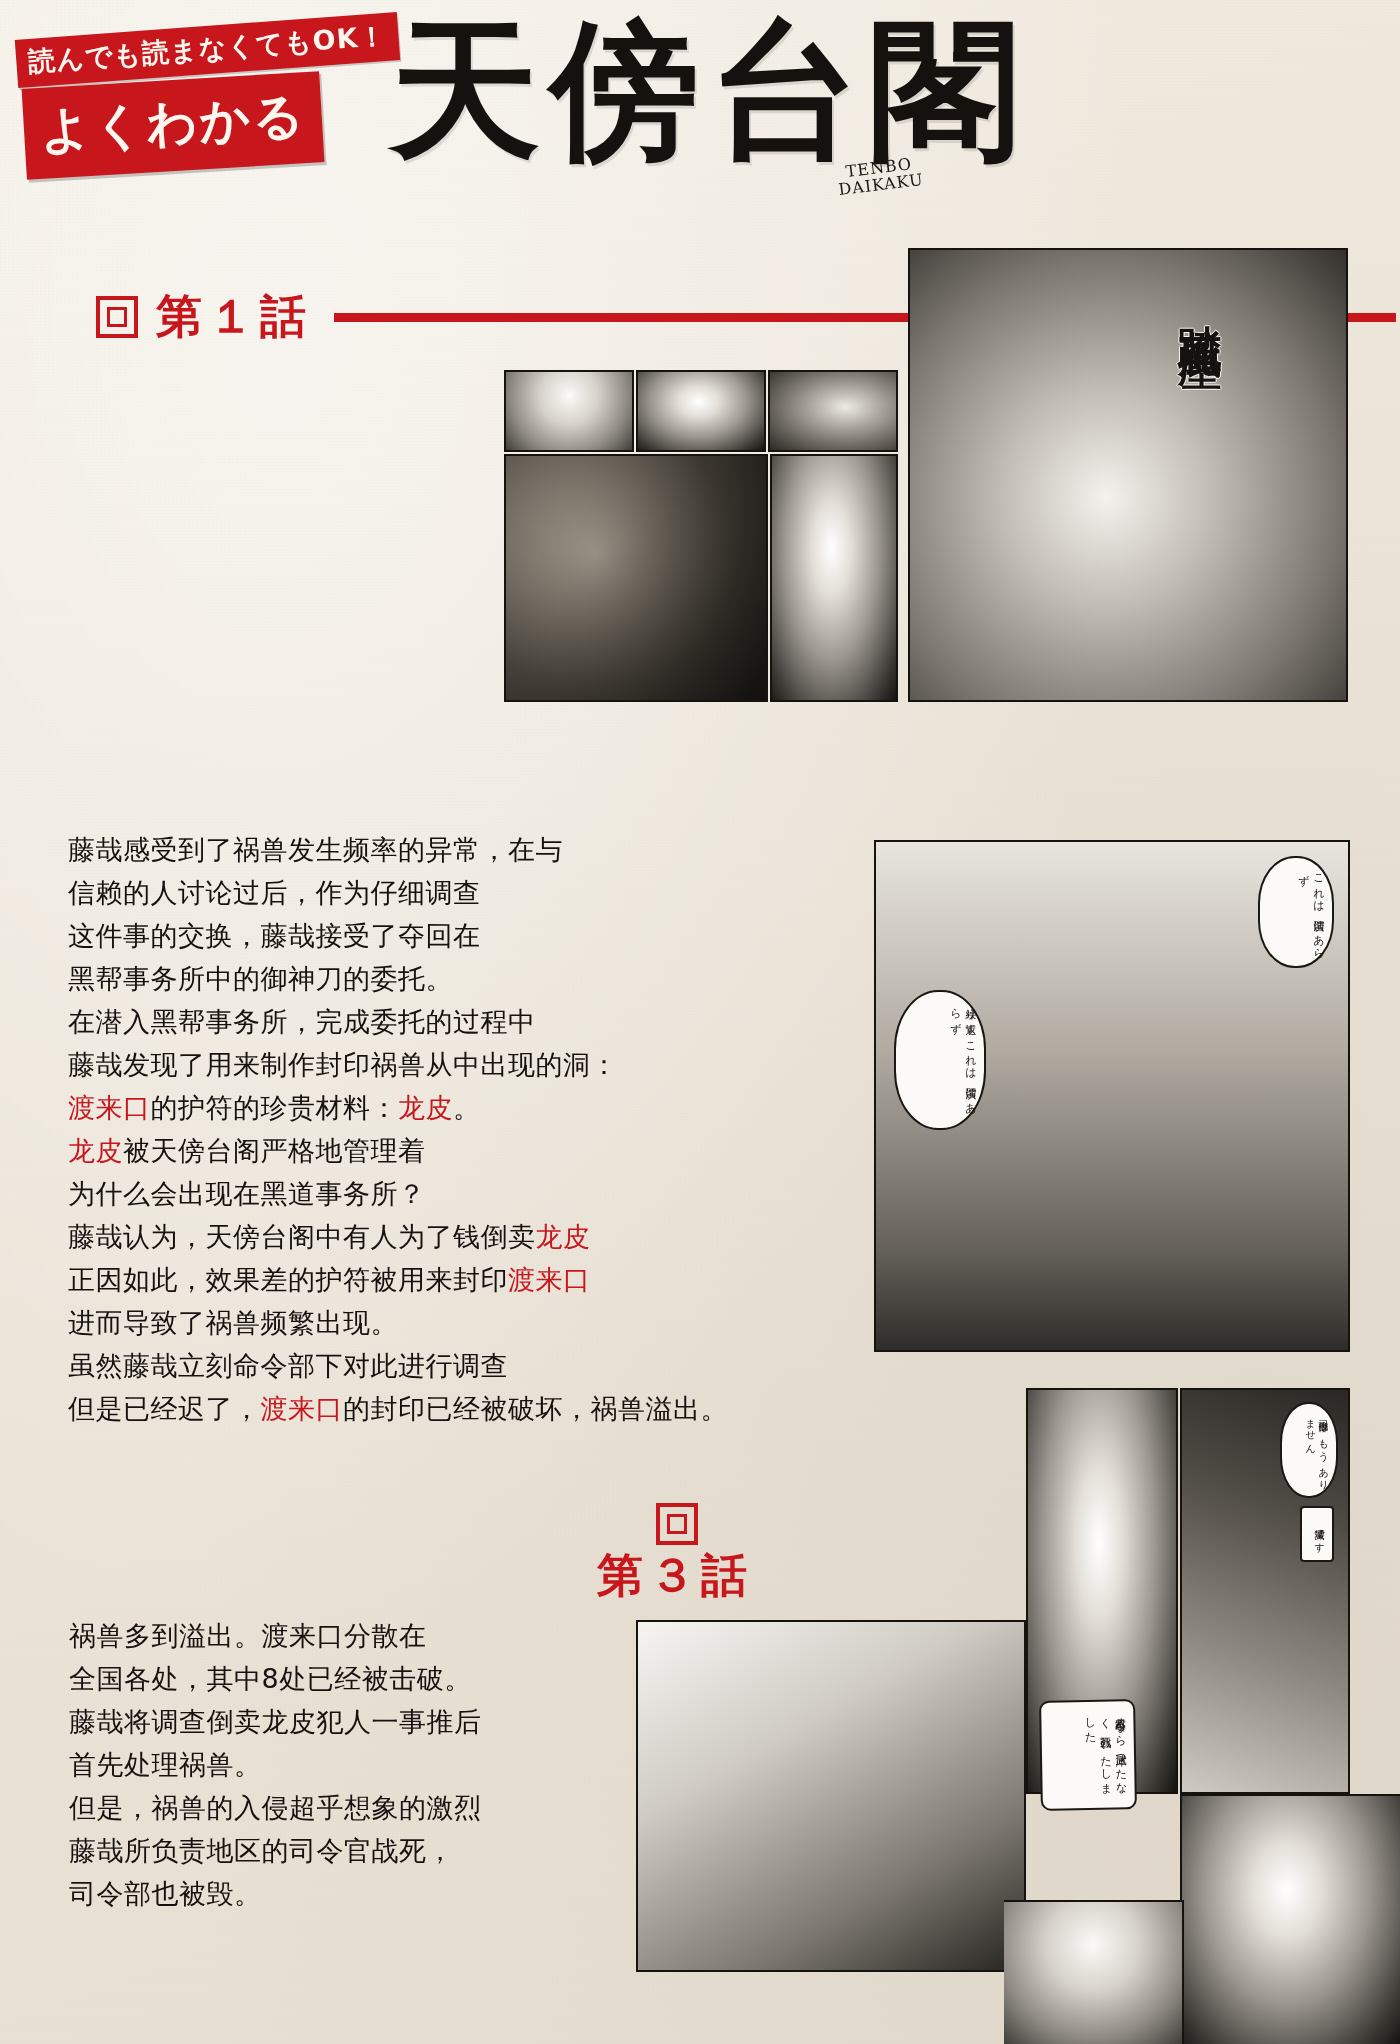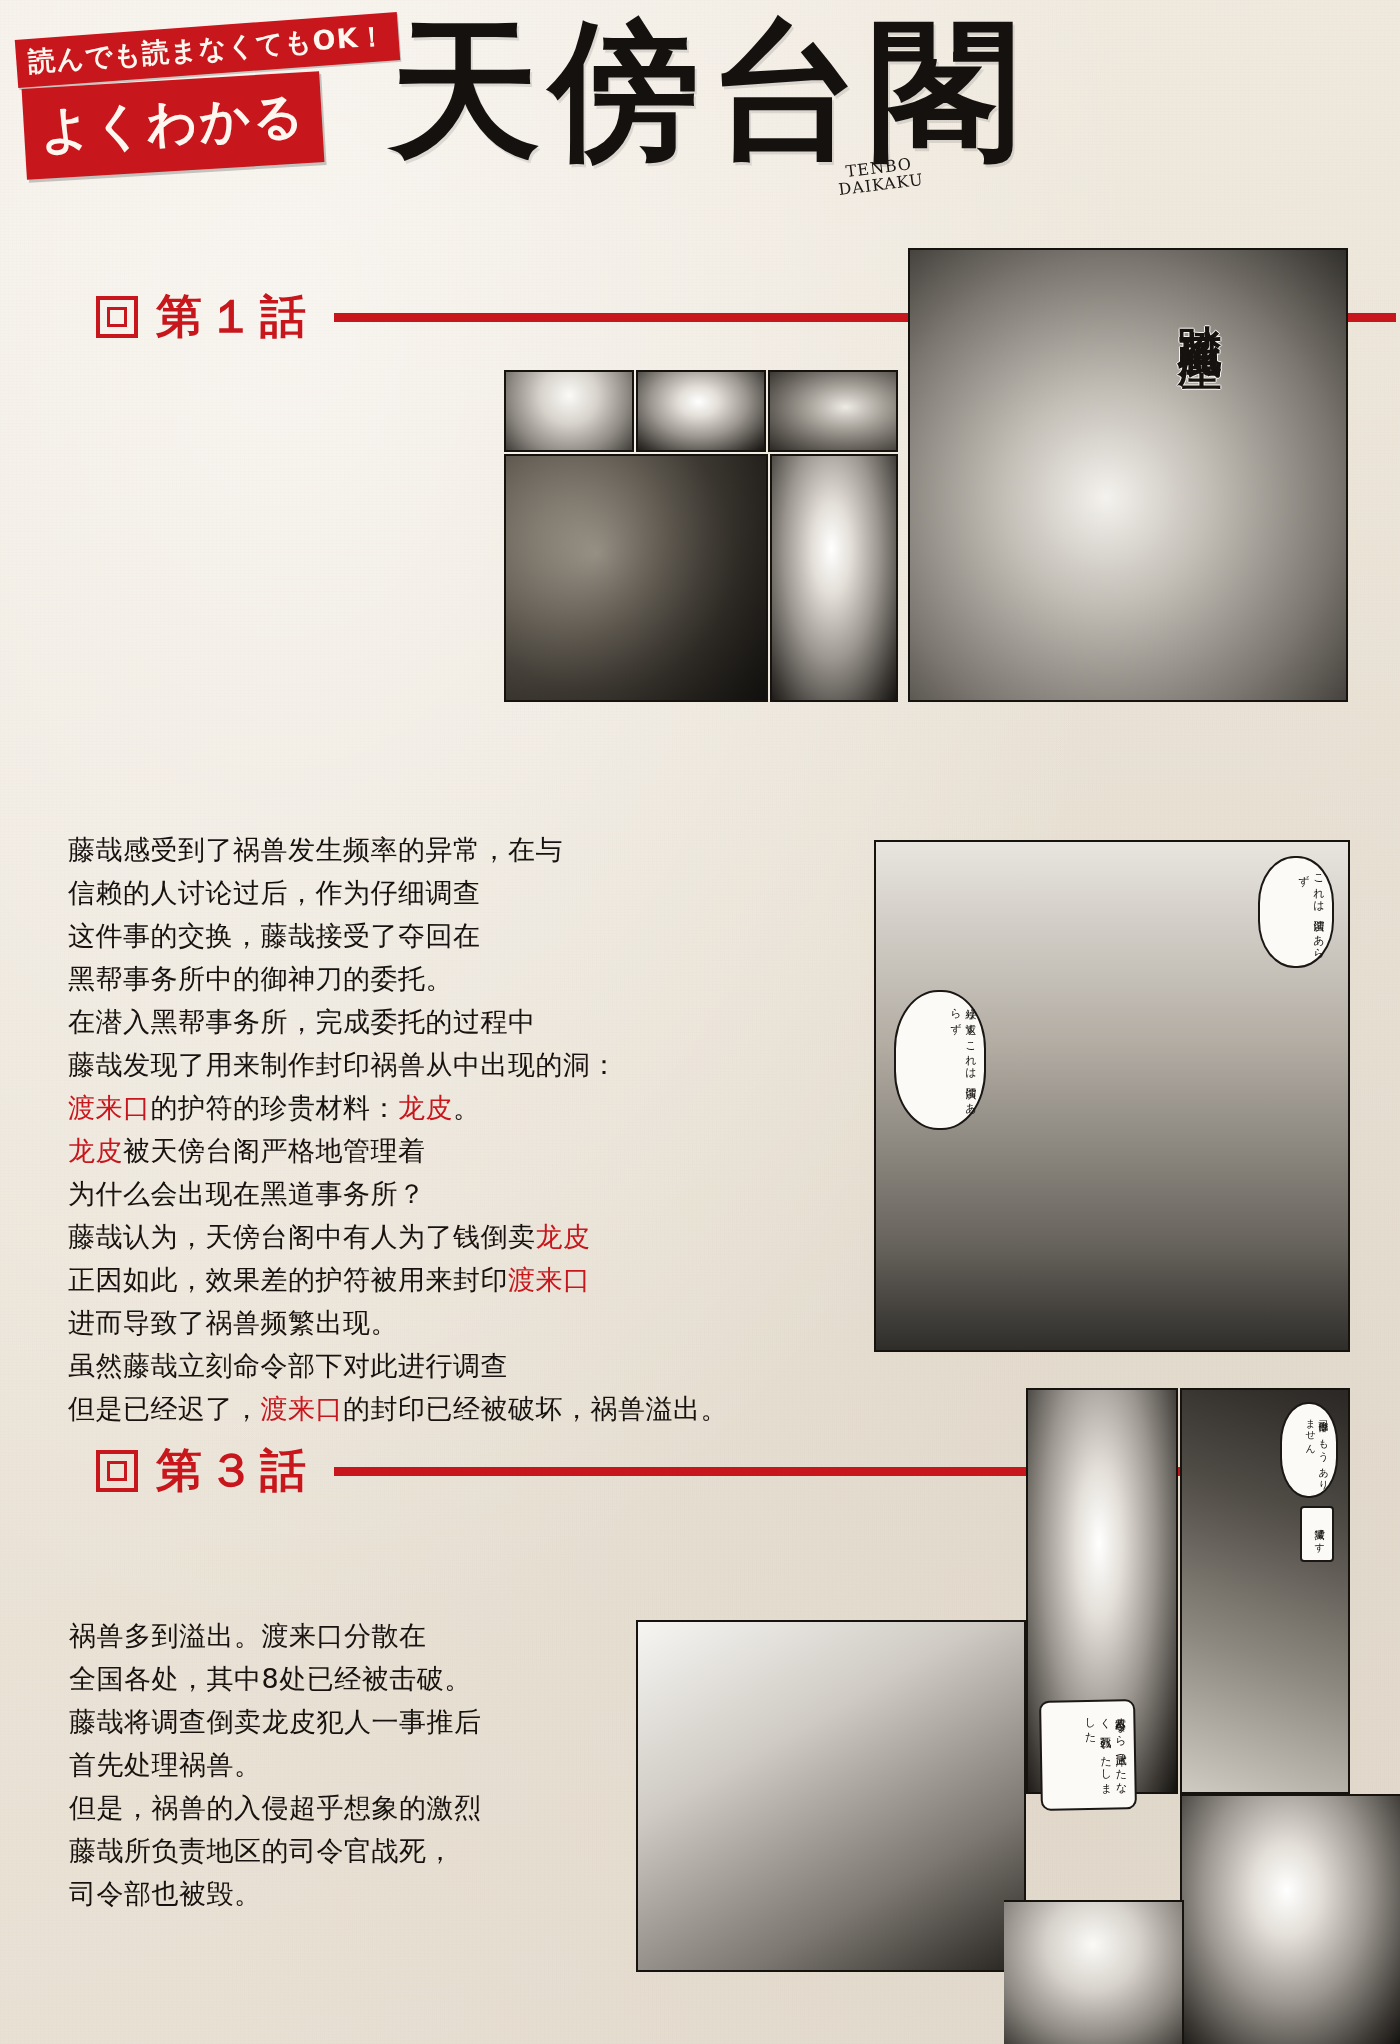--- a/index.html
+++ b/index.html
@@ -310,21 +310,21 @@
 
   <div class="panel" style="left:874px; top:840px; width:476px; height:512px;">
     <div class="art-d"></div>
     <div class="balloon" style="right:14px; top:14px; width:76px; height:112px;">これは
 演習にあらず</div>
     <div class="balloon" style="left:18px; top:148px; width:92px; height:140px;">繰り返す
 これは
 演習にあらず</div>
   </div>
 
-  <div class="chapter-head" style="left:48px; top:1442px; width:1180px;">
+  <div class="chapter-head" style="left:48px; top:1503px; width:1180px;flex-direction:column;">
     <div class="chapter-badge"></div>
     <div class="chapter-label">第３話</div>
     <div class="chapter-rule"></div>
   </div>
 
   <div class="body-text" style="left:69px; top:1614px; width:600px;">祸兽多到溢出。渡来口分散在
 全国各处，其中8处已经被击破。
 藤哉将调查倒卖龙皮犯人一事推后
 首先处理祸兽。
 但是，祸兽的入侵超乎想象的激烈

